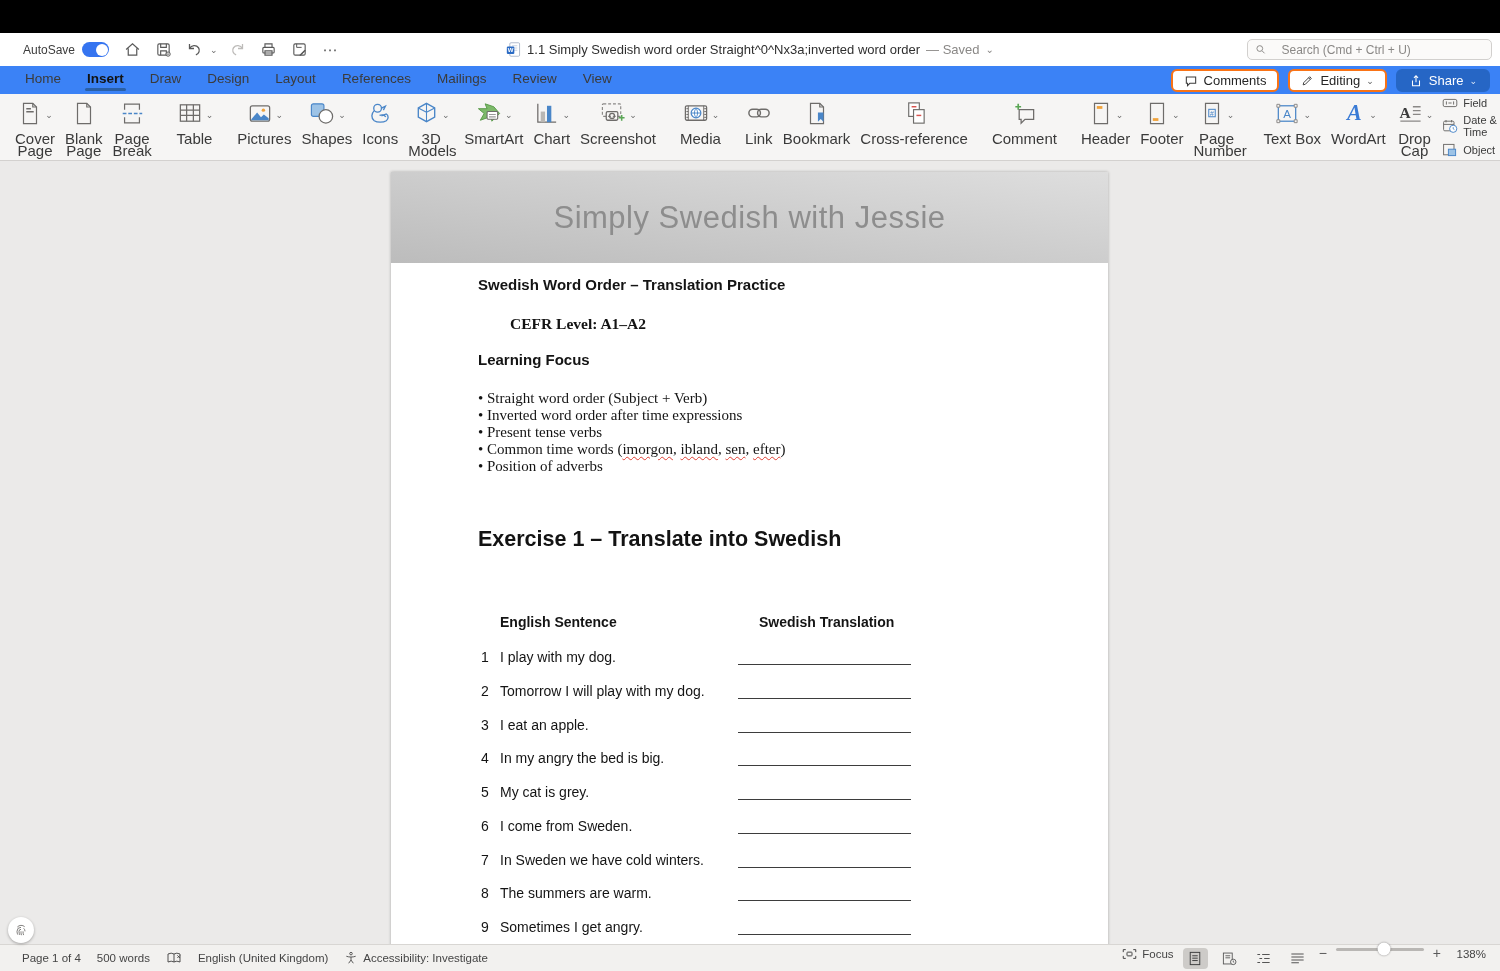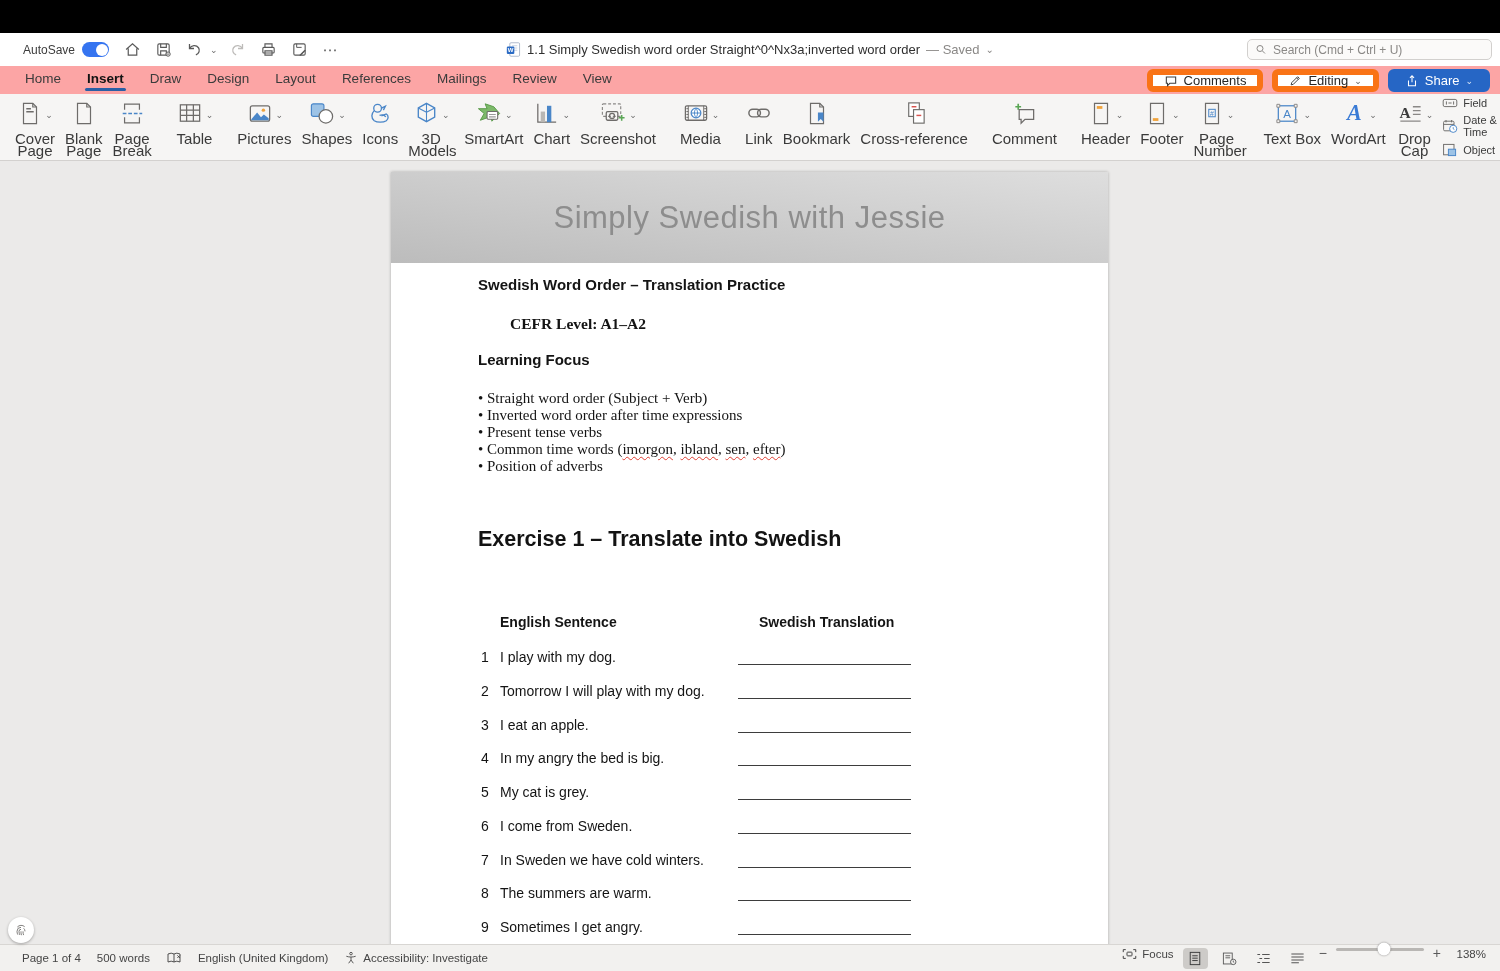--- a/index.html
+++ b/index.html
@@ -18,35 +18,35 @@
   .toggle .knob { position:absolute; right:1.5px; top:1.5px; width:12px; height:12px; border-radius:50%; background:#fff; }
   .qa-icons { display:flex; align-items:center; gap:9px; margin-left:12px; }
   .qa-btn { width:22px; height:22px; display:flex; align-items:center; justify-content:center; border-radius:4px; }
   .qa-btn svg { display:block; }
   .chev-mini { font-size:9px; color:#6b6b6b; margin-left:-4px; }
   .doc-title { position:absolute; left:50%; transform:translateX(-50%); display:flex; align-items:center;
                gap:6px; font-size:13px; color:#2f2f2f; white-space:nowrap; }
   .doc-title .saved { color:#8a8886; }
   .doc-title .chev { color:#8a8886; font-size:10px; }
   .search-box { position:absolute; right:8px; top:6px; width:245px; height:21px; background:#fbfaf9;
-                border:1px solid #d2d0ce; border-radius:5px; display:flex; align-items:center; padding:0 7px; gap:6px; }
+                border:1px solid #d2d0ce; border-radius:5px; display:flex; align-items:center; padding:0 7px; gap:15px; }
   .search-box input { border:none; outline:none; background:transparent; font-size:12px; color:#3c3c3c;
                       width:100%; font-family:"Liberation Sans",sans-serif; }
   .search-box input::placeholder { color:#8a8886; }
 
   
-  .tabrow { position:absolute; top:66px; left:0; right:0; height:28px; background:#fca5a5; }
+  .tabrow { position:absolute; top:66px; left:0; right:0; height:28px; background:#3b82f6; }
   .tabs { display:flex; align-items:flex-end; height:100%; margin-left:12px; }
   .tab { font-size:13.5px; color:#3b3b3b; padding:0 13px 8px; cursor:pointer; position:relative; }
   .tab.active { font-weight:700; color:#131313; }
   .tab.active::after { content:""; position:absolute; left:11px; right:11px; bottom:3px; height:3px;
                        border-radius:2px; background:#2a5fa5; }
   .tab-actions { position:absolute; right:10px; top:3px; display:flex; gap:9px; }
   .pill { height:23px; display:flex; align-items:center; gap:6px; padding:0 11px; border-radius:6px;
-          font-size:13px; color:#262626; background:#fff; border:6px solid #f97316; cursor:pointer; }
+          font-size:13px; color:#262626; background:#fff; border:2px solid #f97316; cursor:pointer; }
   .pill .chev { font-size:9px; color:#5c5c5c; }
   .pill.share { background:#2666c5; border-color:#2666c5; color:#fff; }
   .pill.share .chev { color:#dce7f8; }
 
   
   .ribbon { position:absolute; top:94px; left:0; right:0; height:67px; background:#f6f5f4;
             border-bottom:1px solid #d3d1cf; display:flex; align-items:stretch; padding:3px 0 4px 10px; }
   .rgroup { display:flex; align-items:flex-start; }
   .rdiv { width:1px; background:#dcdad7; margin:3px 7px; align-self:stretch; }
   .rbtn { display:flex; flex-direction:column; align-items:center; padding:2px 5px; border-radius:4px; cursor:pointer; }

